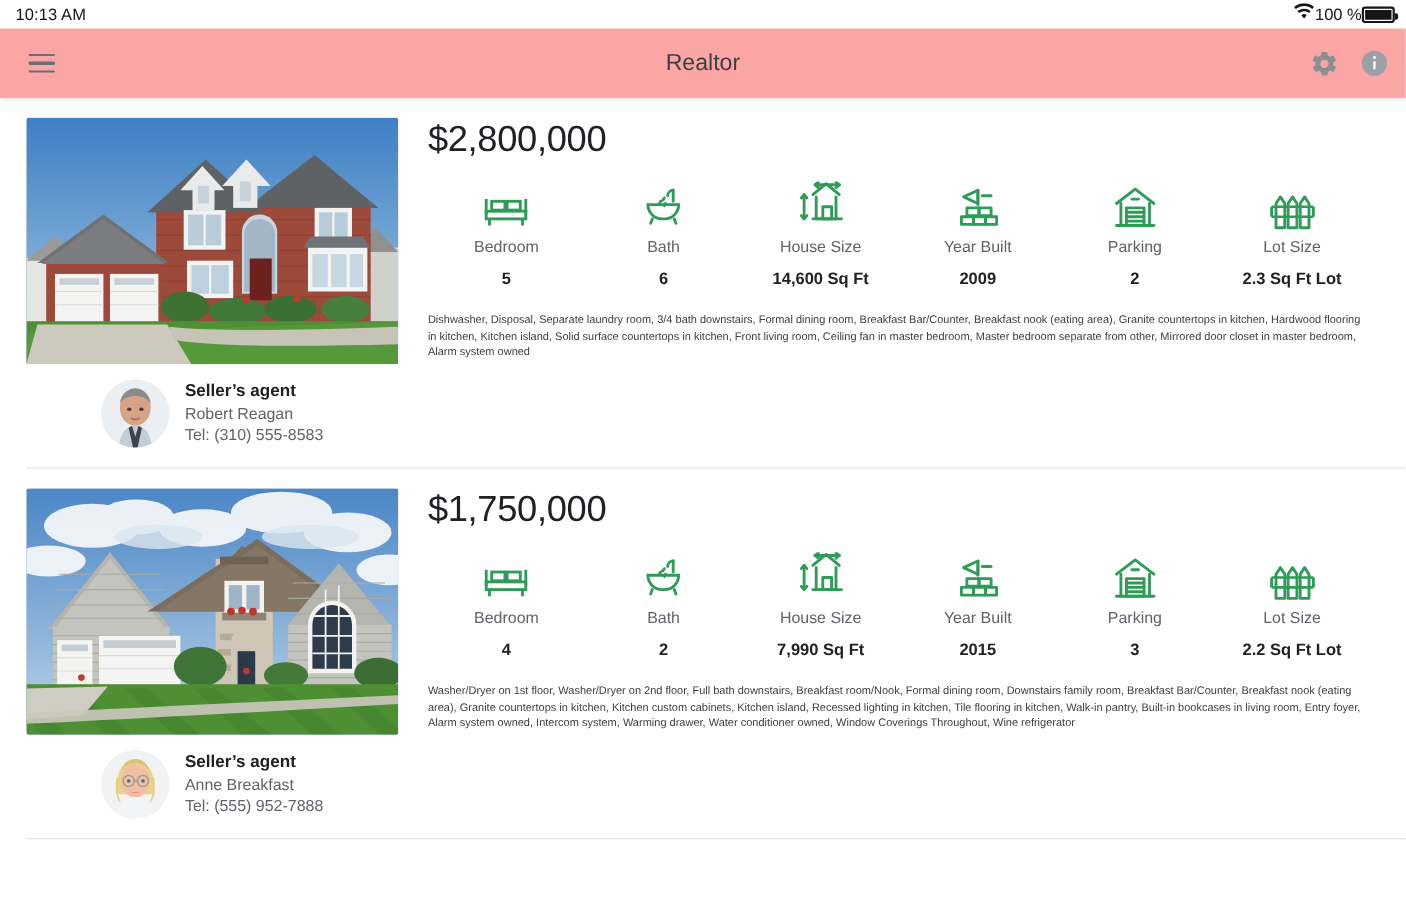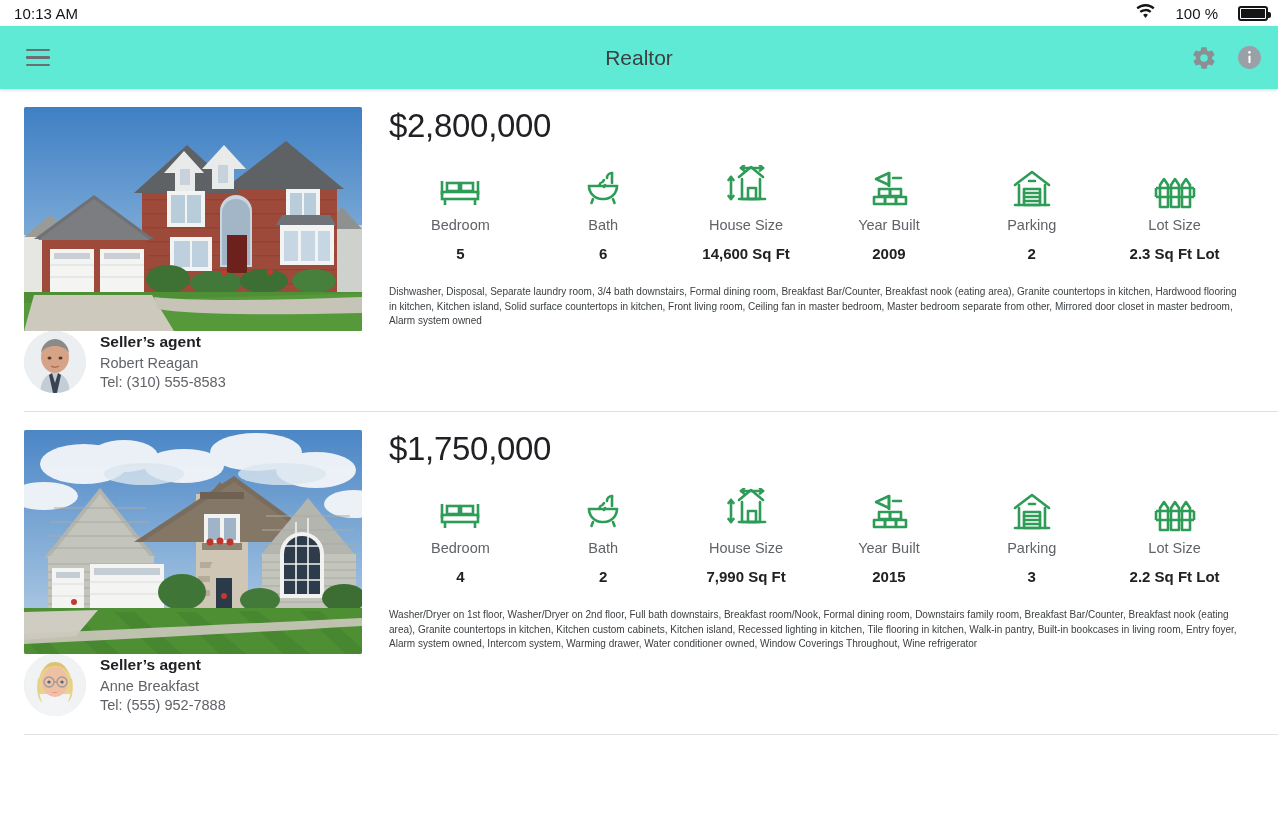--- a/index.html
+++ b/index.html
@@ -21,21 +21,21 @@
   }
   .status-time {
     font-size: 15px;
     color: #151515;
     font-weight: 400;
     letter-spacing: 0.1px;
   }
   .status-right {
     display: flex;
     align-items: center;
-    gap: 20px;
+    gap: 0;
   }
   .status-batt-text {
     font-size: 15px;
     color: #151515;
   }
   .batt {
     width: 30px; height: 15px;
     border: 2px solid #151515;
     border-radius: 3px;
     position: relative;
@@ -51,21 +51,21 @@
     background: #151515;
     border-radius: 0 2px 2px 0;
   }
   .batt-fill { width: 100%; height: 100%; background: #151515; border-radius:1px; }
 
   
   .appbar {
     height: 63px;
     display: flex;
     align-items: center;
-    background: #5eead4;
+    background: #fca5a5;
     box-shadow: 0 1px 3px rgba(0,0,0,0.16);
     position: relative;
     z-index: 5;
     padding: 0 16px 0 26px;
   }
   .menu-btn {
     width: 30px; height: 30px;
     display: flex; flex-direction: column;
     justify-content: center; gap: 5px;
     cursor: pointer;
@@ -110,20 +110,22 @@
     overflow: hidden;
     position: relative;
     background: #9db7d0;
   }
   .photo svg { display: block; width: 100%; height: 100%; }
 
   .agent {
     display: flex;
     align-items: center;
     gap: 14px;
+    margin-top: 14px;
+    justify-content: center;
   }
   .avatar {
     width: 62px; height: 62px; border-radius: 50%;
     overflow: hidden; flex: 0 0 62px;
     background: #e8e8e8;
   }
   .avatar svg { display:block; width:100%; height:100%; }
   .agent-text { line-height: 1.32; }
   .agent-role {
     font-size: 15.5px; font-weight: bold; color: #202124;

